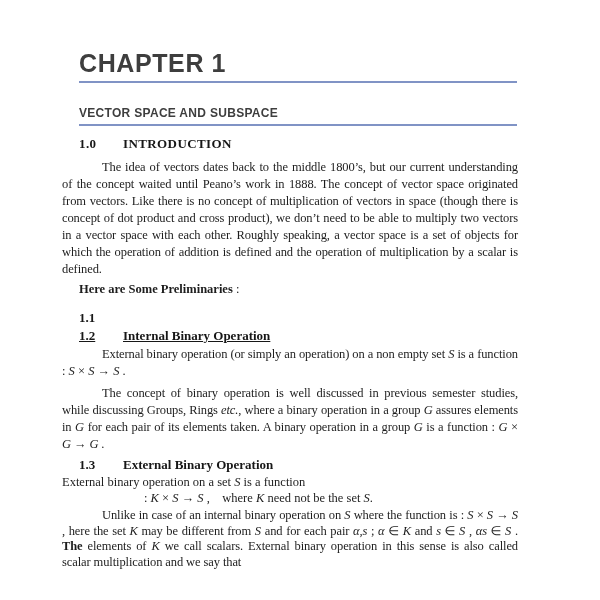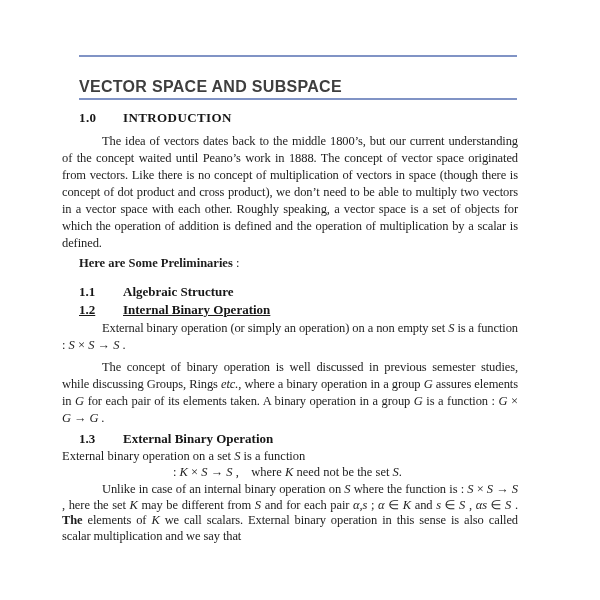--- a/index.html
+++ b/index.html
@@ -17,21 +17,21 @@
   p, h1, h2 { margin: 0; padding: 0; }
   .sans {
     font-family: "Liberation Sans", sans-serif;
     font-weight: bold;
     color: #3e3e3e;
     margin-left: 17px;
   }
   .chapter { font-size: 25px; line-height: 26px; letter-spacing: 0.6px; }
   .rule { height: 0; border: none; border-top: 2px solid var(--accent, #8093c5); margin-left: 17px; width: 438px; }
   .r1 { margin-top: 5px; }
-  .main-title { font-size: 16px; line-height: 18px; margin-top: 21px; letter-spacing: 0.3px; }
+  .main-title { font-size: 12px; line-height: 18px; margin-top: 21px; letter-spacing: 0.3px; }
   .r2 { margin-top: 2px; }
   .sec-h {
     display: flex;
     font-weight: bold;
     color: #171717;
     font-size: 13px;
     line-height: 15px;
     margin-left: 17px;
   }
   .sec-h .num { width: 44px; flex: none; }
@@ -42,46 +42,46 @@
   .intro { margin-top: 8px; }
   .prelim { margin-top: 4px; margin-left: 17px; line-height: 15px; }
   .h11 { margin-top: 13px; }
   .p11 { margin-top: 3px; }
   .h12 { margin-top: 3px; text-decoration: underline; }
   .p12a { margin-top: 3px; text-align: justify; text-align-last: justify; text-indent: 40px; letter-spacing: -0.1px; }
   .formula { white-space: pre-wrap; }
   .p12c { margin-top: 5px; }
   .h13 { margin-top: 4px; }
   .p13a { margin-top: 2px; line-height: 16px; }
-  .f13 { margin-left: 111px; line-height: 16px; }
+  .f13 { margin-left: 82px; line-height: 16px; }
   .p13c { margin-top: 2px; line-height: 15.5px; }
   .fi { font-style: italic; }
   .fb { font-weight: bold; margin-top: 30px; }
 </style>
 </head>
 <body>
 
 <div class="doc">
 
+  <h1 class="sans chapter">CHAPTER 1</h1>
   <div class="rule r1"></div>
 
   <h2 class="sans main-title">VECTOR SPACE AND SUBSPACE</h2>
   <div class="rule r2"></div>
 
   <div class="sec-h h10 caps">
     <span class="num">1.0</span>
     <span>INTRODUCTION</span>
   </div>
   <p class="para indent intro">The idea of vectors dates back to the middle 1800’s, but our current understanding of the concept waited until Peano’s work in 1888. The concept of vector space originated from vectors. Like there is no concept of multiplication of vectors in space (though there is concept of dot product and cross product), we don’t need to be able to multiply two vectors in a vector space with each other. Roughly speaking, a vector space is a set of objects for which the operation of addition is defined and the operation of multiplication by a scalar is defined.</p>
 
   <p class="prelim"><span class="fb">Here are Some Preliminaries</span><span> :</span></p>
 
   <div class="sec-h h11">
     <span class="num">1.1</span>
-    <span>Algebraic Structure</span>
   </div>
 
   <div class="sec-h h12">
     <span class="num">1.2</span>
     <span>Internal Binary Operation</span>
   </div>
   <p class="p12a"><span>External binary operation (or simply an operation) on a non empty set </span><span class="fi">S</span><span> is a function</span></p>
   <p class="formula"><span>: </span><span class="fi">S</span><span> × </span><span class="fi">S</span><span> → </span><span class="fi">S</span><span> .</span></p>
   <p class="para indent p12c"><span>The concept of binary operation is well discussed in previous semester studies, while discussing Groups, Rings </span><span class="fi">etc.</span><span>,  where a binary operation in a group </span><span class="fi">G</span><span> assures elements in </span><span class="fi">G</span><span> for each pair of its elements taken. A binary operation in a group </span><span class="fi">G</span><span> is a function : </span><span class="fi">G</span><span> × </span><span class="fi">G</span><span> → </span><span class="fi">G</span><span> .</span></p>
 

